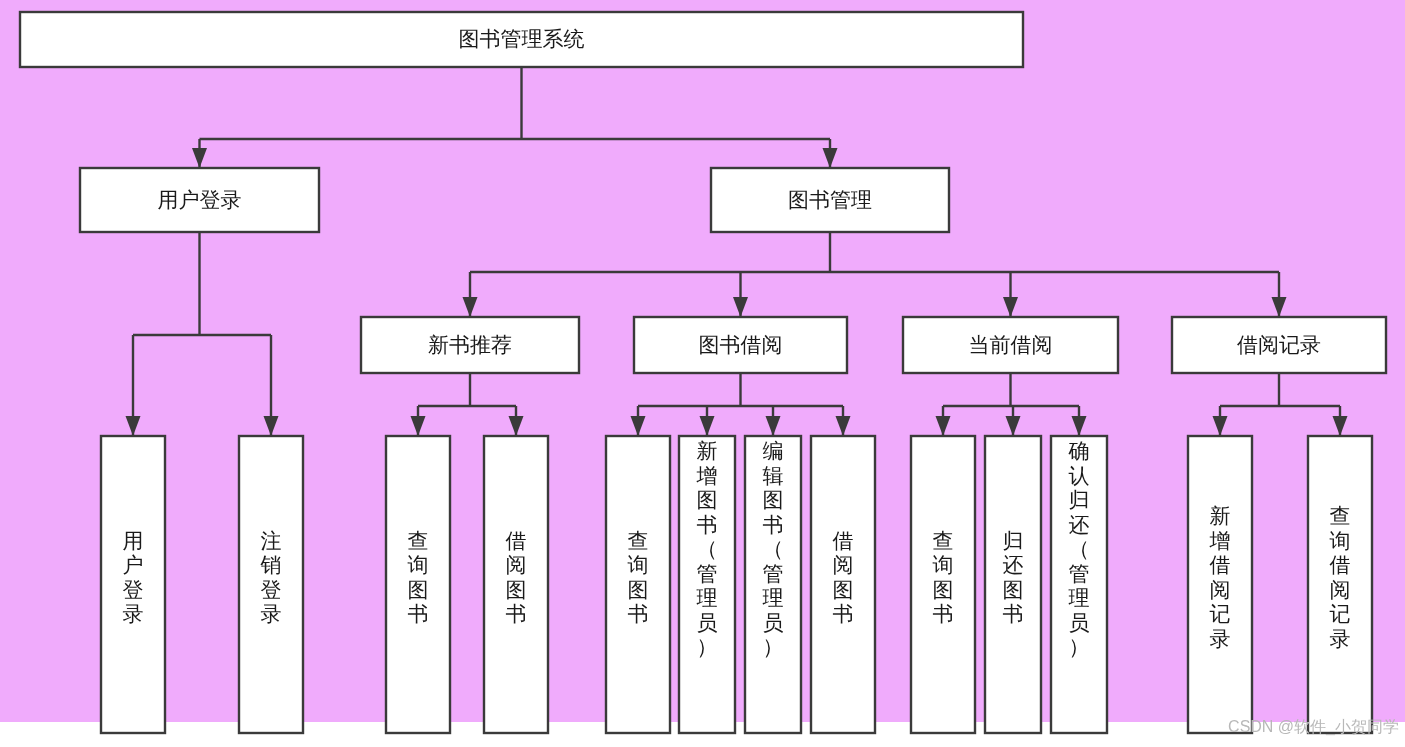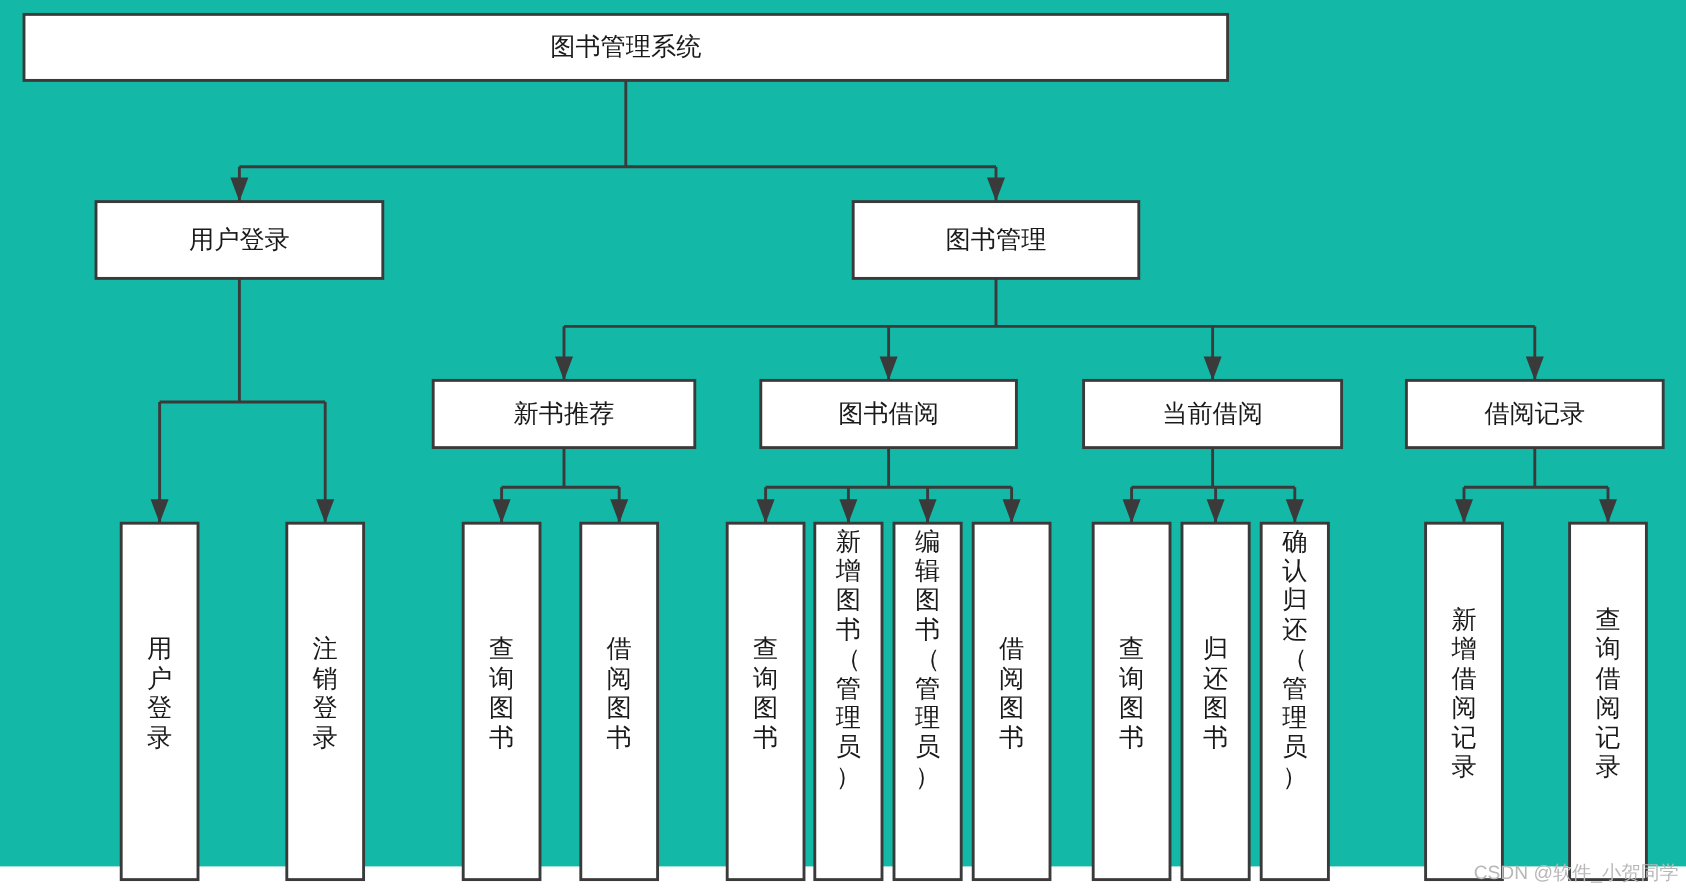--- a/index.html
+++ b/index.html
@@ -10,21 +10,21 @@
   body {
     width: 1405px;
     height: 747px;
     font-family: "Liberation Sans", "DejaVu Sans", sans-serif;
     overflow: hidden;
   }
   #diagram-root {
     position: relative;
     width: 1405px;
     height: 722px;
-    background: #14b8a6;
+    background: #f0abfc;
   }
   svg#diagram-canvas {
     position: absolute;
     top: 0;
     left: 0;
     width: 1405px;
     height: 747px;
     display: block;
   }
   .node-box {

